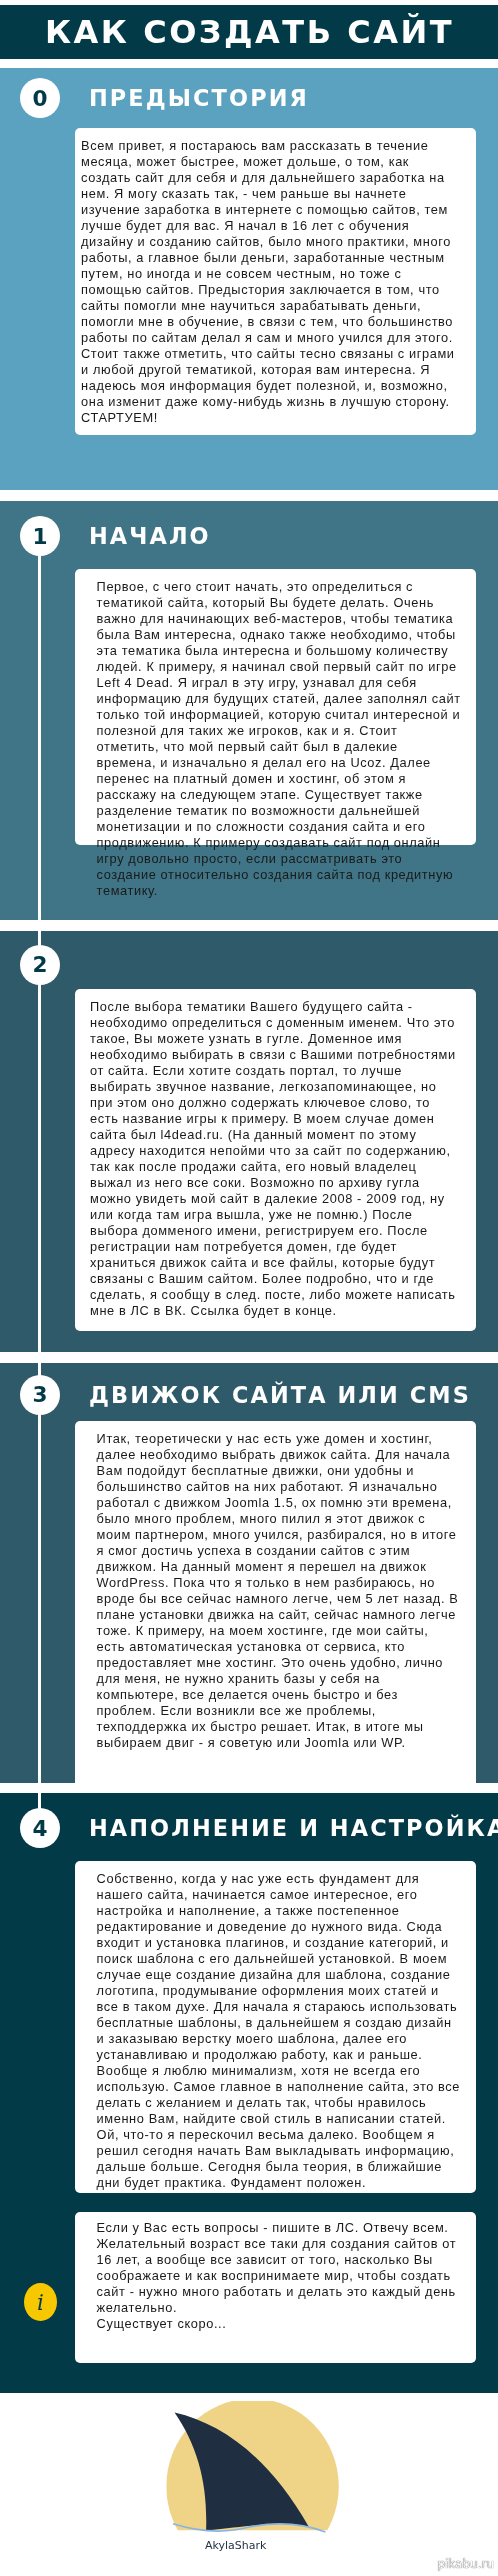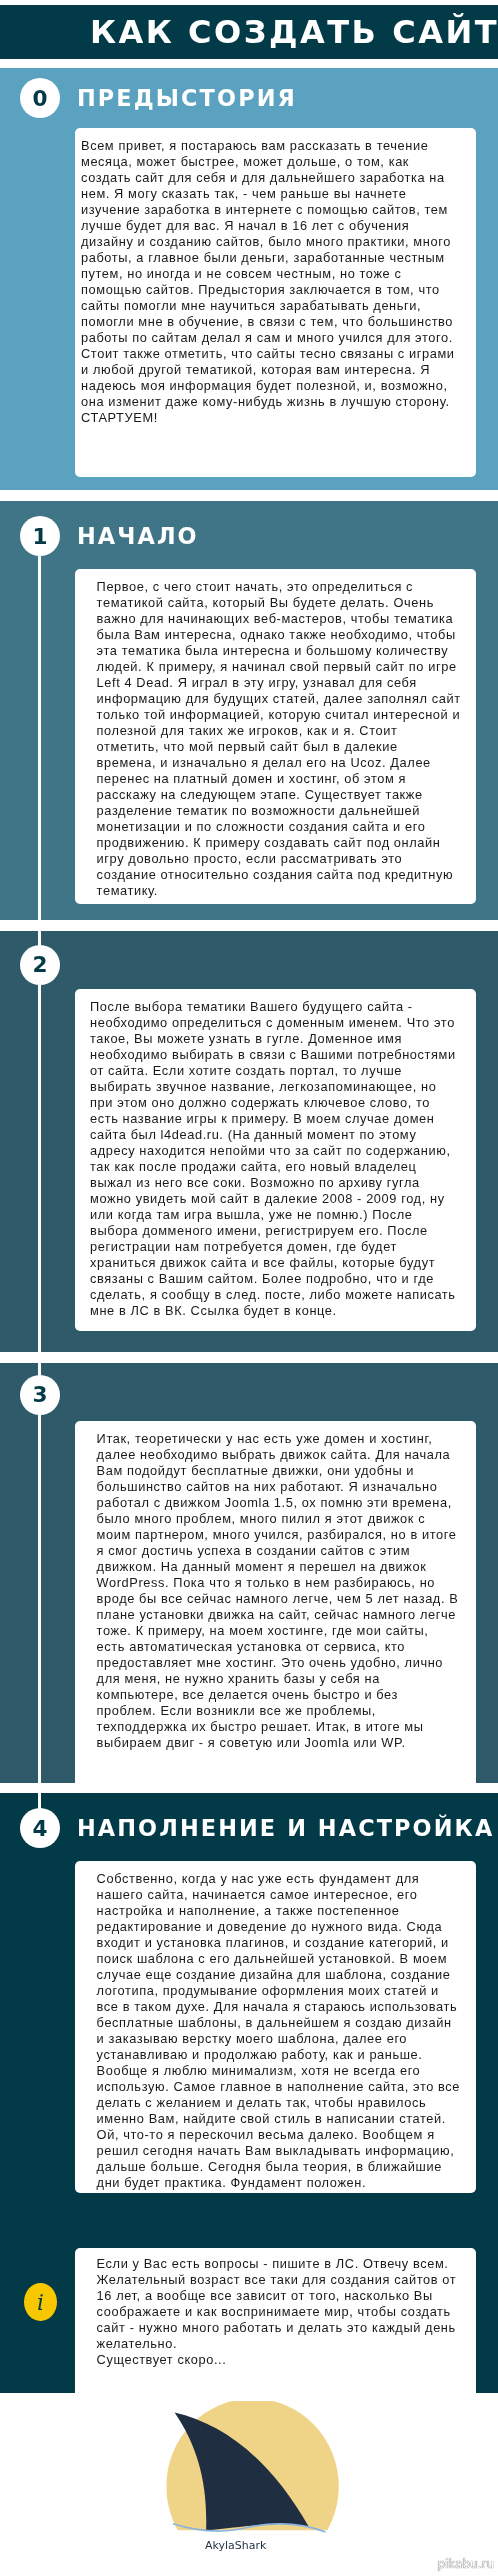--- a/index.html
+++ b/index.html
@@ -1,22 +1,22 @@
 <!DOCTYPE html>
 <html style="font-size:13.3px"><head>
 <meta charset="utf-8">
 <style>
   html, body { margin: 0; padding: 0; background: #ffffff; }
   body { width: 499px; height: 2576px; position: relative; overflow: hidden; font-family: "Liberation Sans", sans-serif; }
-  .title-bar { position: absolute; left: 0; top: 5px; width: 499px; height: 54px; background: #033a48; display: flex; align-items: center; justify-content: flex-end; }
+  .title-bar { position: absolute; left: 0; top: 5px; width: 499px; height: 54px; background: #033a48; display: flex; align-items: center; justify-content: center; }
   .title-bar h1 { margin: 0; color: #ffffff; font-family: "DejaVu Sans", sans-serif; font-weight: bold; font-size: 32px; letter-spacing: 2.5px; }
   .section { position: absolute; left: 0; width: 499px; }
   .sec-head { position: absolute; left: 20px; top: 0; height: 47px; display: flex; align-items: center; }
   .num { width: 40px; height: 40px; border-radius: 50%; background: #ffffff; color: #033a48; font-family: "DejaVu Sans", sans-serif; font-weight: bold; font-size: 21.6px; display: flex; align-items: center; justify-content: center; position: relative; z-index: 2; }
-  .sec-title { margin-left: 17px; color: #ffffff; font-family: "DejaVu Sans", sans-serif; font-weight: bold; font-size: 22.4px; letter-spacing: 2.1px; white-space: nowrap; }
+  .sec-title { margin-left: 29px; color: #ffffff; font-family: "DejaVu Sans", sans-serif; font-weight: bold; font-size: 22.4px; letter-spacing: 2.1px; white-space: nowrap; }
   .card { position: absolute; left: 75px; width: 401px; background: #ffffff; border-radius: 5px; box-sizing: border-box; padding: 10px 15px 8.3px 21.6px; color: #1a1a1a; font-family: "Liberation Sans", sans-serif; font-size: 12.8px; line-height: 16px; letter-spacing: 0.6px; }
   .card p { margin: 0; white-space: pre-line; }
   .card .bold { font-weight: bold; }
   .timeline { position: absolute; left: 38px; width: 3.3px; background: #ffffff; z-index: 1; }
   .info-icon { position: absolute; left: 24px; width: 33px; height: 38px; border-radius: 50%; background: #f7c800; color: #033a48; font-family: "DejaVu Serif", serif; font-style: italic; font-size: 21.6px; display: flex; align-items: center; justify-content: center; }
   .logo { position: absolute; left: 166px; top: 2401px; width: 183px; height: 170px; }
   .logo-text { position: absolute; left: 205px; top: 2539px; font-family: "DejaVu Sans", sans-serif; font-size: 11px; color: #1f2e40; }
   .watermark { position: absolute; right: 5px; bottom: 5px; font-family: "DejaVu Sans", sans-serif; font-size: 12px; color: #ffffff; text-shadow: 0 0 0.8px #555, 0 0 0.8px #555; }
 </style>
 </head>
@@ -24,63 +24,64 @@
 
 <div class="title-bar">
   <h1>КАК СОЗДАТЬ САЙТ</h1>
 </div>
 
 <div class="section" style="top:68px;height:422px;background:#5aa2bf;">
   <div class="sec-head" style="top:6.6px;">
     <div class="num">0</div>
     <div class="sec-title">ПРЕДЫСТОРИЯ</div>
   </div>
-  <div class="card" style="top:60px;height:349px;padding-left:6px;">
+  <div class="card" style="top:60px;height:307px;padding-left:6px;">
     <p>Всем привет, я постараюсь вам рассказать в течение месяца, может быстрее, может дольше, о том, как создать сайт для себя и для дальнейшего заработка на нем. Я могу сказать так, - чем раньше вы начнете изучение заработка в интернете с помощью сайтов, тем лучше будет для вас. Я начал в 16 лет с обучения дизайну и созданию сайтов, было много практики, много работы, а главное были деньги, заработанные честным путем, но иногда и не совсем честным, но тоже с помощью сайтов. Предыстория заключается в том, что сайты помогли мне научиться зарабатывать деньги, помогли мне в обучение, в связи с тем, что большинство работы по сайтам делал я сам и много учился для этого. Стоит также отметить, что сайты тесно связаны с играми и любой другой тематикой, которая вам интересна. Я надеюсь моя информация будет полезной, и, возможно, она изменит даже кому-нибудь жизнь в лучшую сторону. СТАРТУЕМ!</p>
   </div>
 </div>
 
 <div class="section" style="top:501px;height:419px;background:#3f7587;">
   <div class="sec-head" style="top:11.6px;">
     <div class="num">1</div>
     <div class="sec-title">НАЧАЛО</div>
   </div>
-  <div class="card" style="top:68px;height:335px;">
+  <div class="card" style="top:68px;height:276px;">
     <p>Первое, с чего стоит начать, это определиться с тематикой сайта, который Вы будете делать. Очень важно для начинающих веб-мастеров, чтобы тематика была Вам интересна, однако также необходимо, чтобы эта тематика была интересна и большому количеству людей. К примеру, я начинал свой первый сайт по игре Left 4 Dead. Я играл в эту игру, узнавал для себя информацию для будущих статей, далее заполнял сайт только той информацией, которую считал интересной и полезной для таких же игроков, как и я. Стоит отметить, что мой первый сайт был в далекие времена, и изначально я делал его на Ucoz. Далее перенес на платный домен и хостинг, об этом я расскажу на следующем этапе. Существует также разделение тематик по возможности дальнейшей монетизации и по сложности создания сайта и его продвижению. К примеру создавать сайт под онлайн игру довольно просто, если рассматривать это создание относительно создания сайта под кредитную тематику.</p>
   </div>
 </div>
 
 <div class="section" style="top:931px;height:421px;background:#2f5a6a;">
   <div class="sec-head" style="top:10px;">
     <div class="num">2</div>
   </div>
   <div class="card" style="top:58px;height:342px;padding-left:15px;">
     <p>После выбора тематики Вашего будущего сайта - необходимо определиться с доменным именем. Что это такое, Вы можете узнать в гугле. Доменное имя необходимо выбирать в связи с Вашими потребностями от сайта. Если хотите создать портал, то лучше выбирать звучное название, легкозапоминающее, но при этом оно должно содержать ключевое слово, то есть название игры к примеру. В моем случае домен сайта был l4dead.ru. (На данный момент по этому адресу находится непойми что за сайт по содержанию, так как после продажи сайта, его новый владелец выжал из него все соки. Возможно по архиву гугла можно увидеть мой сайт в далекие 2008 - 2009 год, ну или когда там игра вышла, уже не помню.) После выбора домменого имени, регистрируем его. После регистрации нам потребуется домен, где будет храниться движок сайта и все файлы, которые будут связаны с Вашим сайтом. Более подробно, что и где сделать, я сообщу в след. посте, либо можете написать мне в ЛС в ВК. Ссылка будет в конце.</p>
   </div>
 </div>
 
 <div class="section" style="top:1363px;height:420px;background:#2f5a6a;">
   <div class="sec-head" style="top:8.3px;">
     <div class="num">3</div>
+    <div class="sec-title">ДВИЖОК САЙТА ИЛИ CMS</div>
   </div>
   <div class="card" style="top:58px;height:436px;">
     <p>Итак, теоретически у нас есть уже домен и хостинг, далее необходимо выбрать движок сайта. Для начала Вам подойдут бесплатные движки, они удобны и большинство сайтов на них работают. Я изначально работал с движком Joomla 1.5, ох помню эти времена, было много проблем, много пилил я этот движок с моим партнером, много учился, разбирался, но в итоге я смог достичь успеха в создании сайтов с этим движком. На данный момент я перешел на движок WordPress. Пока что я только в нем разбираюсь, но вроде бы все сейчас намного легче, чем 5 лет назад. В плане установки движка на сайт, сейчас намного легче тоже. К примеру, на моем хостинге, где мои сайты, есть автоматическая установка от сервиса, кто предоставляет мне хостинг. Это очень удобно, лично для меня, не нужно хранить базы у себя на компьютере, все делается очень быстро и без проблем. Если возникли все же проблемы, техподдержка их быстро решает. Итак, в итоге мы выбираем двиг - я советую или Joomla или WP.</p>
   </div>
 </div>
 
 <div class="section" style="top:1793px;height:600px;background:#033a48;">
   <div class="sec-head" style="top:11.6px;">
     <div class="num">4</div>
     <div class="sec-title">НАПОЛНЕНИЕ И НАСТРОЙКА</div>
   </div>
   <div class="card" style="top:68px;height:332px;">
     <p>Собственно, когда у нас уже есть фундамент для нашего сайта, начинается самое интересное, его настройка и наполнение, а также постепенное редактирование и доведение до нужного вида. Сюда входит и установка плагинов, и создание категорий, и поиск шаблона с его дальнейшей установкой. В моем случае еще создание дизайна для шаблона, создание логотипа, продумывание оформления моих статей и все в таком духе. Для начала я стараюсь использовать бесплатные шаблоны, в дальнейшем я создаю дизайн и заказываю верстку моего шаблона, далее его устанавливаю и продолжаю работу, как и раньше. Вообще я люблю минимализм, хотя не всегда его использую. Самое главное в наполнение сайта, это все делать с желанием и делать так, чтобы нравилось именно Вам, найдите свой стиль в написании статей. Ой, что-то я перескочил весьма далеко. Вообщем я решил сегодня начать Вам выкладывать информацию, дальше больше. Сегодня была теория, в ближайшие дни будет практика. Фундамент положен.</p>
   </div>
   <div class="info-icon" style="top:490px;">i</div>
-  <div class="card" style="top:419px;height:151px;padding-top:8.3px;margin-top:36px;">
+  <div class="card" style="top:419px;height:151px;padding-top:8.3px;">
     <p>Если у Вас есть вопросы - пишите в ЛС. Отвечу всем. Желательный возраст все таки для создания сайтов от 16 лет, а вообще все зависит от того, насколько Вы соображаете и как воспринимаете мир, чтобы создать сайт - нужно много работать и делать это каждый день желательно.</p>
     <p>Существует скоро...</p>
   </div>
 </div>
 
 <div class="timeline" style="top:524px;height:1305px;"></div>
 
 <svg class="logo" viewBox="0 0 220 205">
   <defs>
     <clipPath id="sunclip">

